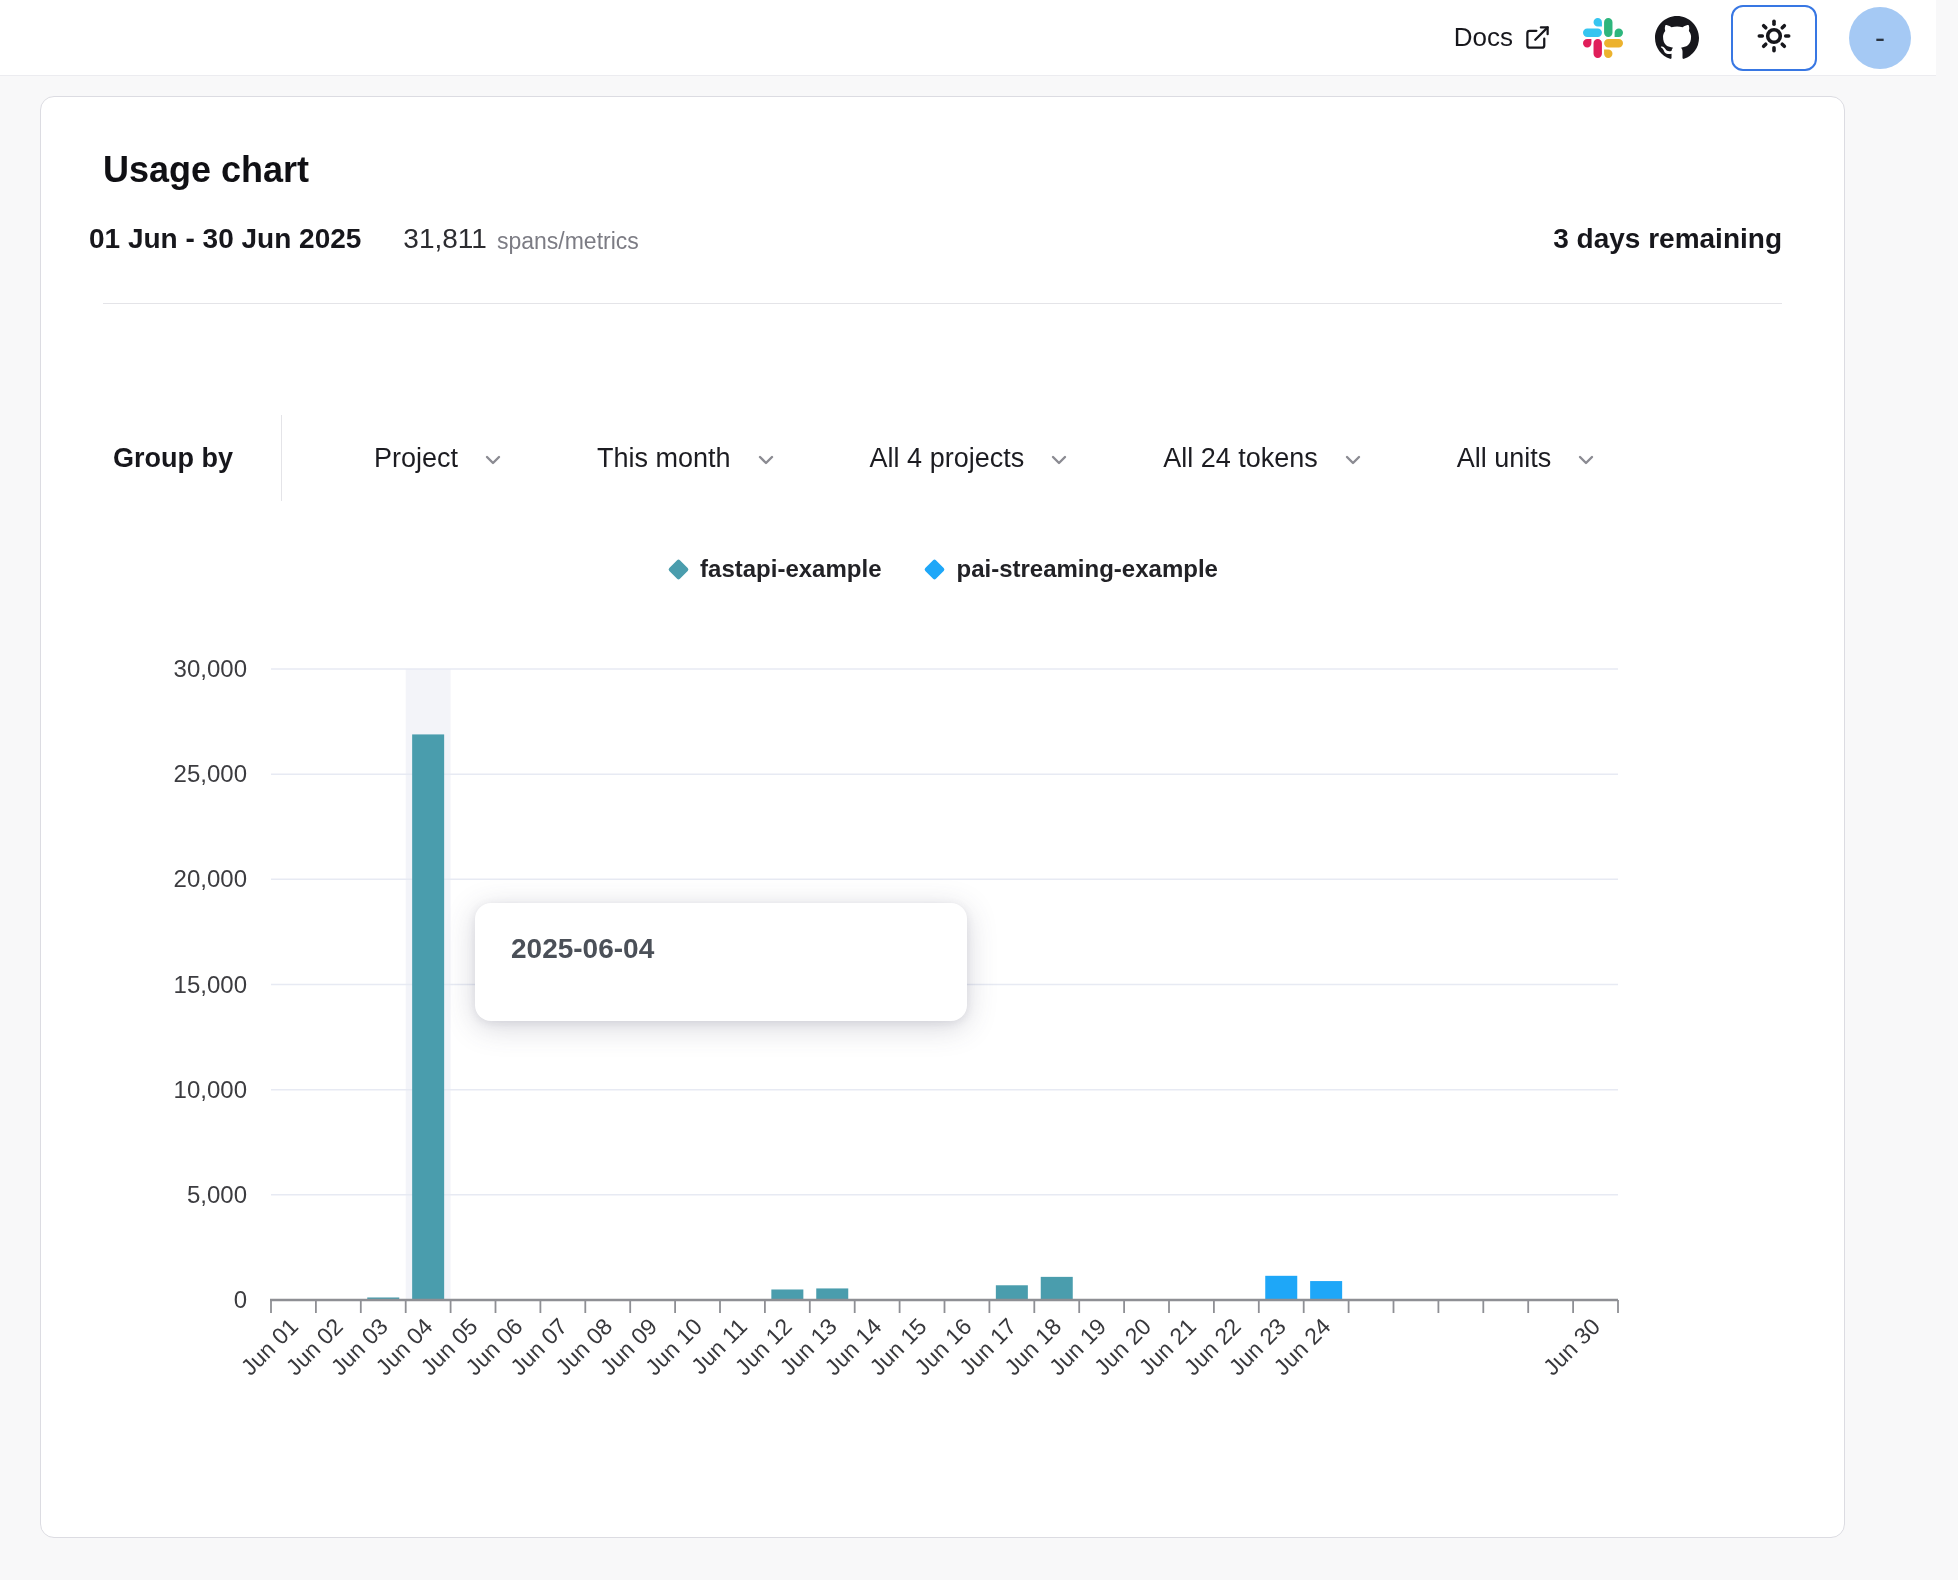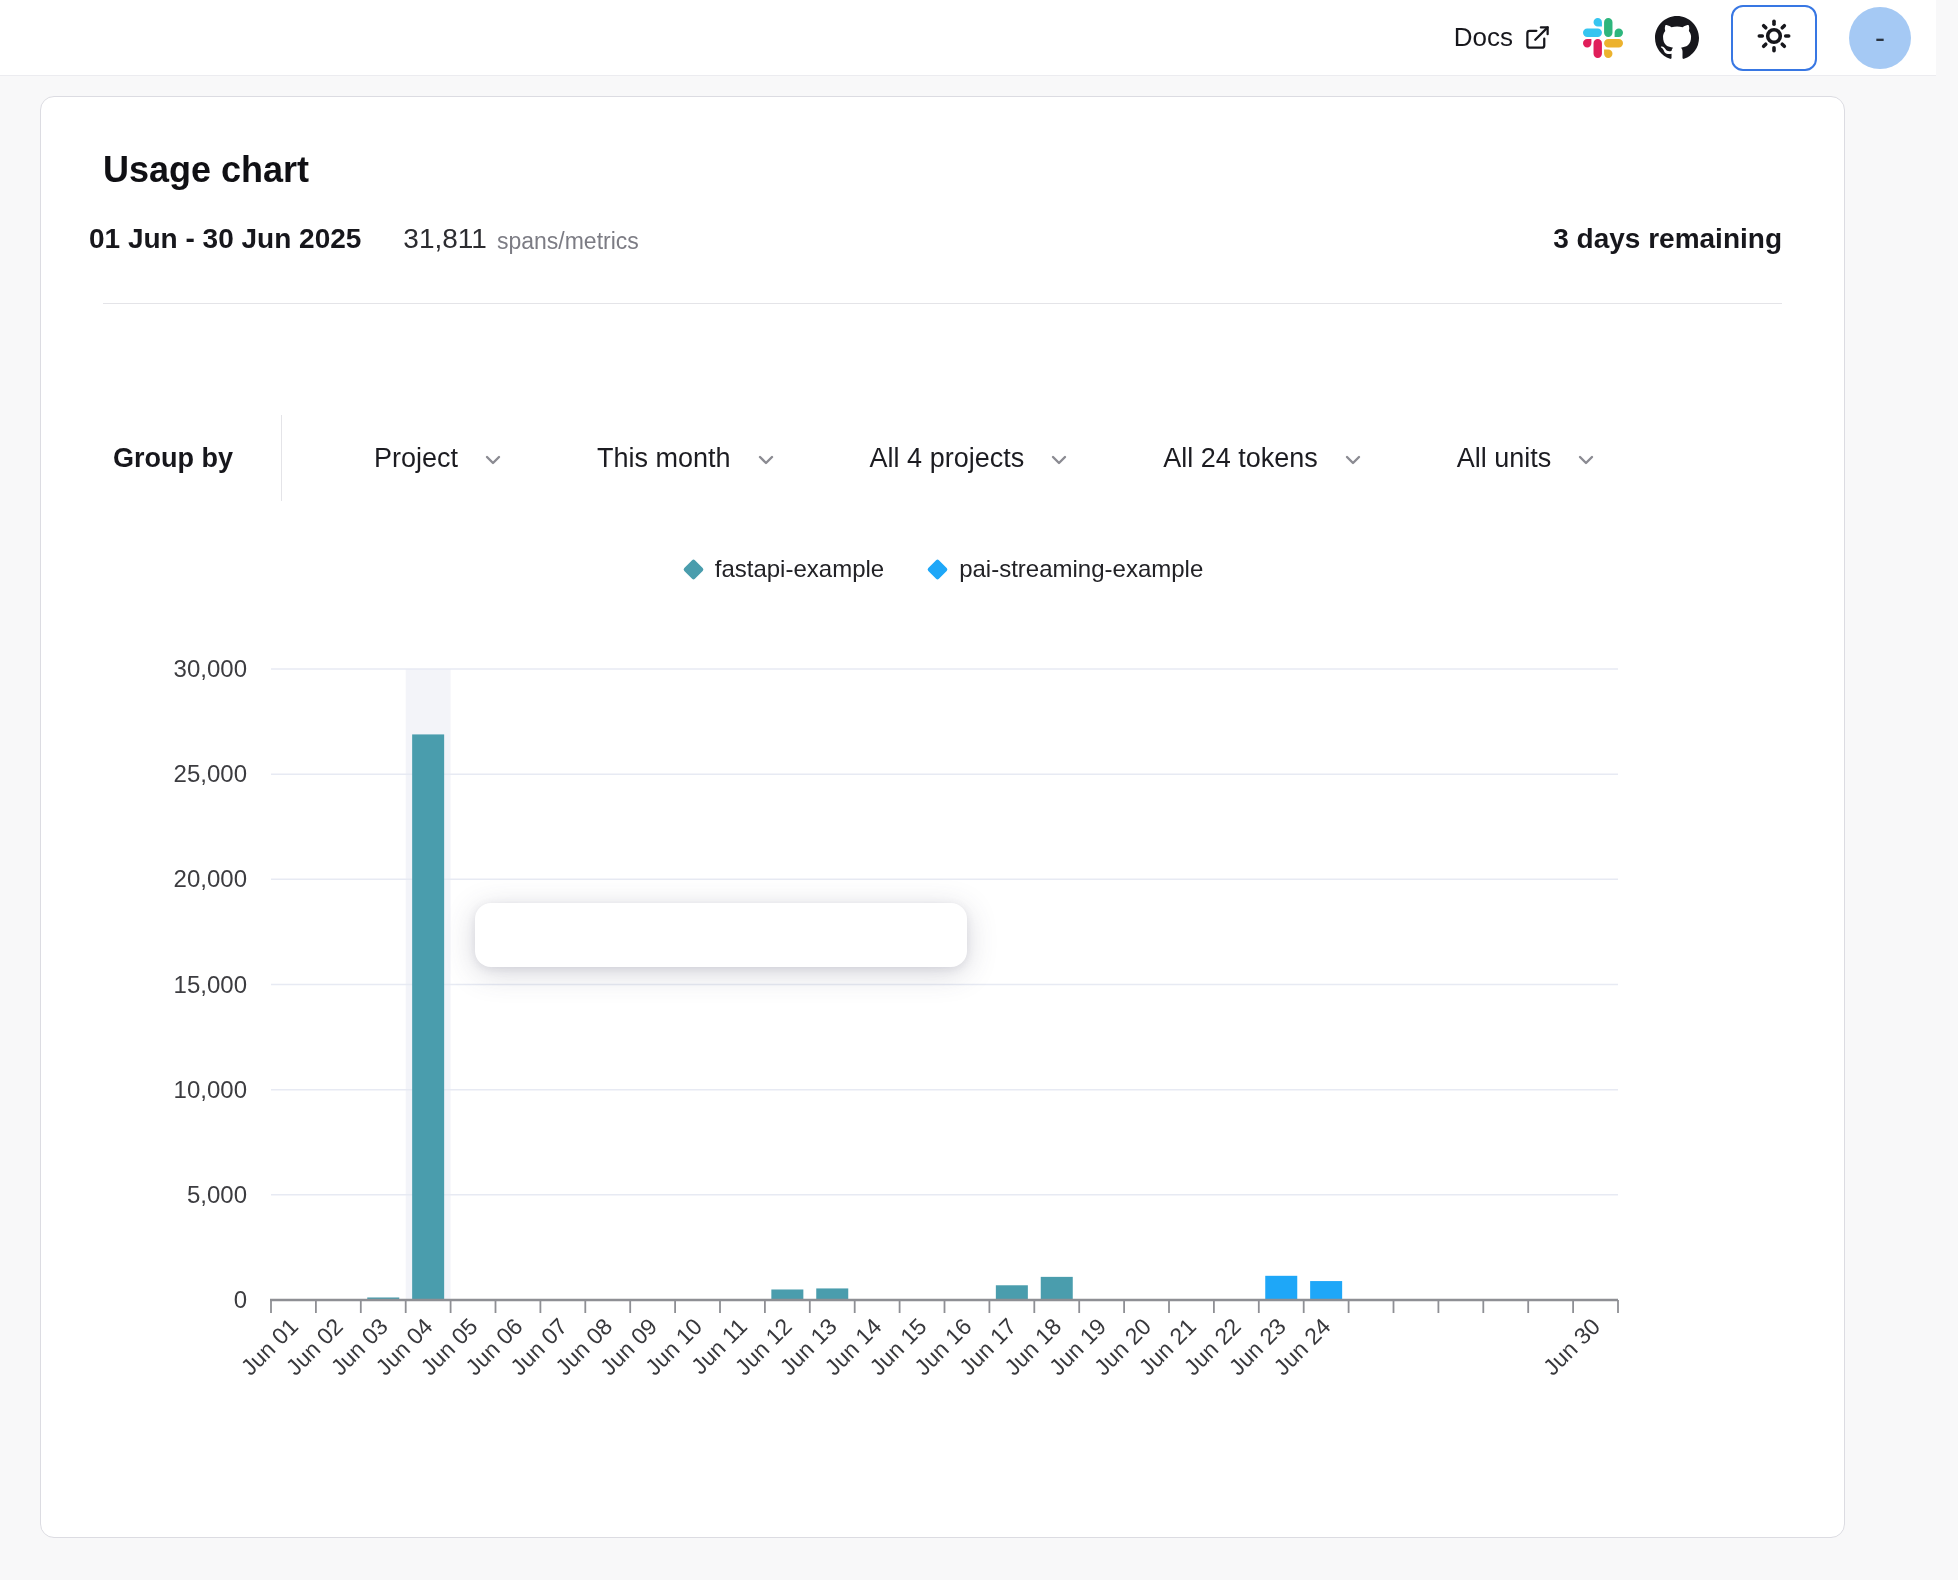--- a/index.html
+++ b/index.html
@@ -48,21 +48,21 @@
     position: absolute; left: 72px; top: 326px; height: 70px;
     display: flex; align-items: center;
   }
   .group-by { font-size: 27px; font-weight: 700; margin-right: 48px; }
   .v-divider { width: 1px; height: 86px; background: #e4e4e8; }
   .dropdown { display: flex; align-items: center; gap: 23px; cursor: pointer; margin-left: 92px; }
   .dropdown .dd-label { font-size: 27px; color: #1c1c21; }
   
   .legend {
     position: absolute; left: 230px; top: 458px; width: 1347px;
-    display: flex; align-items: center; justify-content: center; gap: 46px;
+    display: flex; align-items: center; justify-content: center; gap: 46px; font-weight: bold;
   }
   .legend-item { display: flex; align-items: center; gap: 14px; cursor: pointer; }
   .diamond { width: 15px; height: 15px; transform: rotate(45deg); border-radius: 2px; }
   .legend-label { font-size: 24px; color: #222226; }
   
   .chart-svg { position: absolute; left: 60px; top: 510px; }
   
   .tooltip {
     position: absolute; left: 475px; top: 903px; width: 492px;
     background: #ffffff; border-radius: 16px;
@@ -268,13 +268,14 @@
       <text transform="translate(1051.55,721) rotate(-45)" text-anchor="end" font-size="23" fill="#38383c" font-family="&quot;Liberation Sans&quot;, sans-serif">Jun 20</text>
       <text transform="translate(1096.4499999999998,721) rotate(-45)" text-anchor="end" font-size="23" fill="#38383c" font-family="&quot;Liberation Sans&quot;, sans-serif">Jun 21</text>
       <text transform="translate(1141.35,721) rotate(-45)" text-anchor="end" font-size="23" fill="#38383c" font-family="&quot;Liberation Sans&quot;, sans-serif">Jun 22</text>
       <text transform="translate(1186.25,721) rotate(-45)" text-anchor="end" font-size="23" fill="#38383c" font-family="&quot;Liberation Sans&quot;, sans-serif">Jun 23</text>
       <text transform="translate(1231.1499999999999,721) rotate(-45)" text-anchor="end" font-size="23" fill="#38383c" font-family="&quot;Liberation Sans&quot;, sans-serif">Jun 24</text>
       <text transform="translate(1500.55,721) rotate(-45)" text-anchor="end" font-size="23" fill="#38383c" font-family="&quot;Liberation Sans&quot;, sans-serif">Jun 30</text>
     </svg>
 </section>
 
 <div class="tooltip">
+  <div class="tooltip-title">2025-06-04</div>
 </div>
 
 </body></html>

